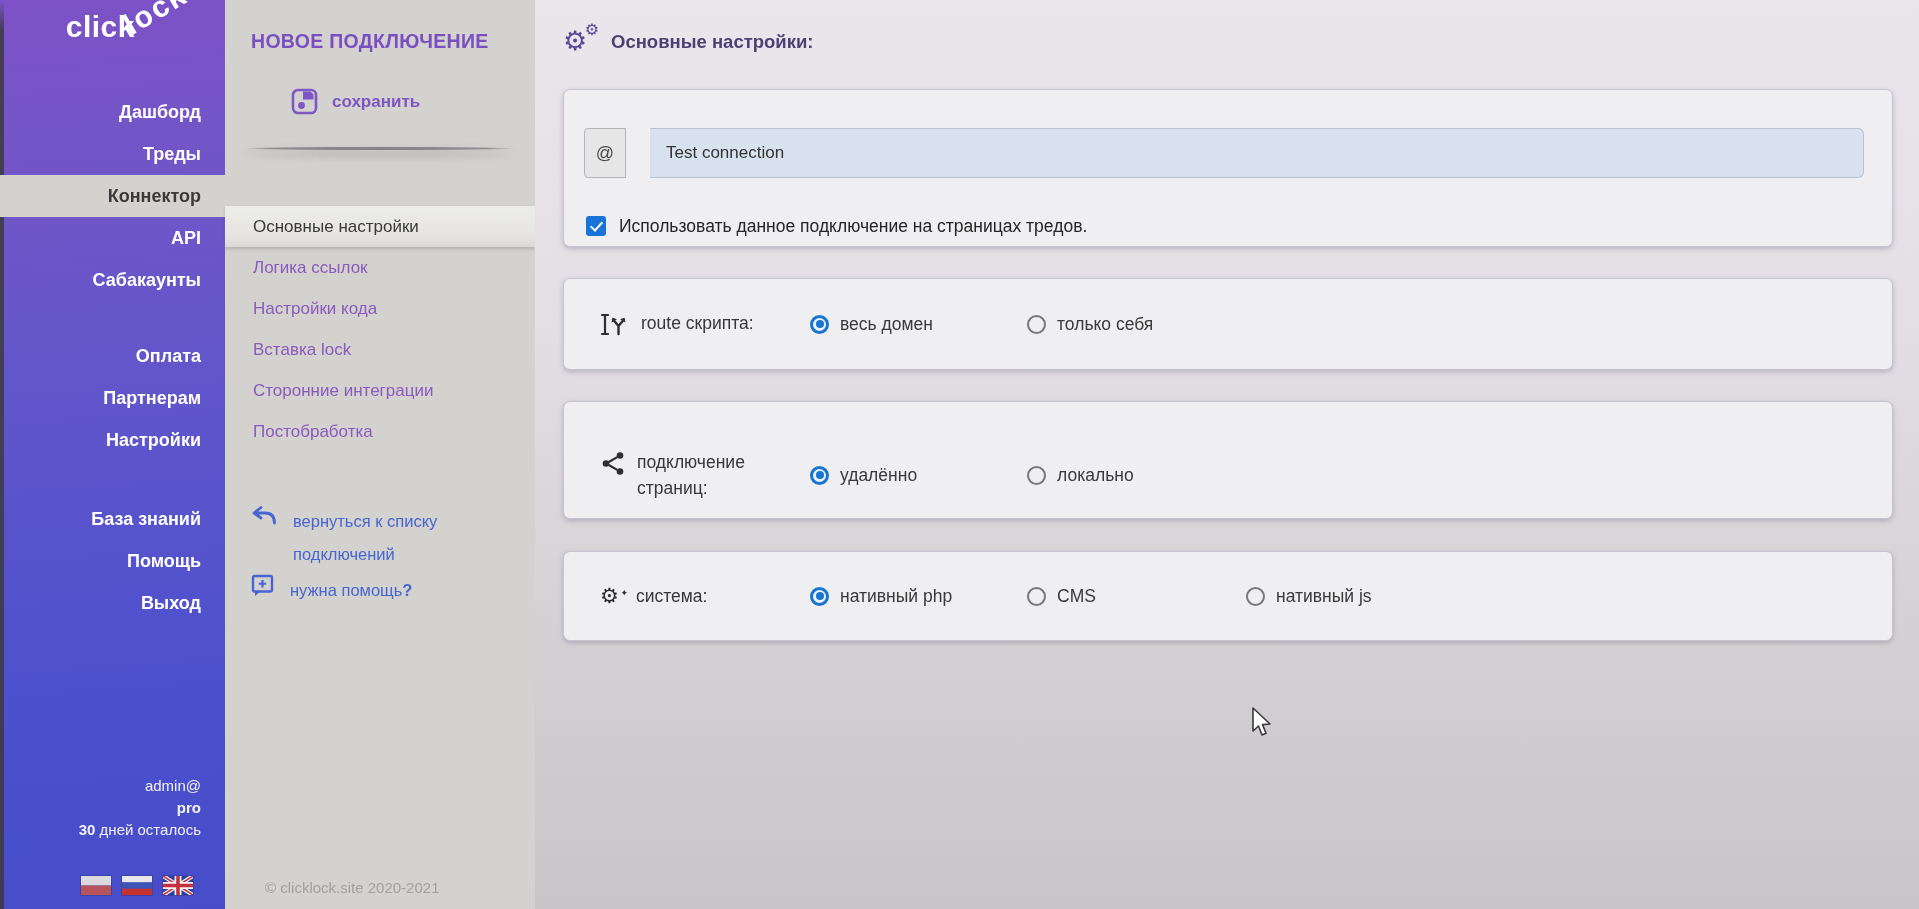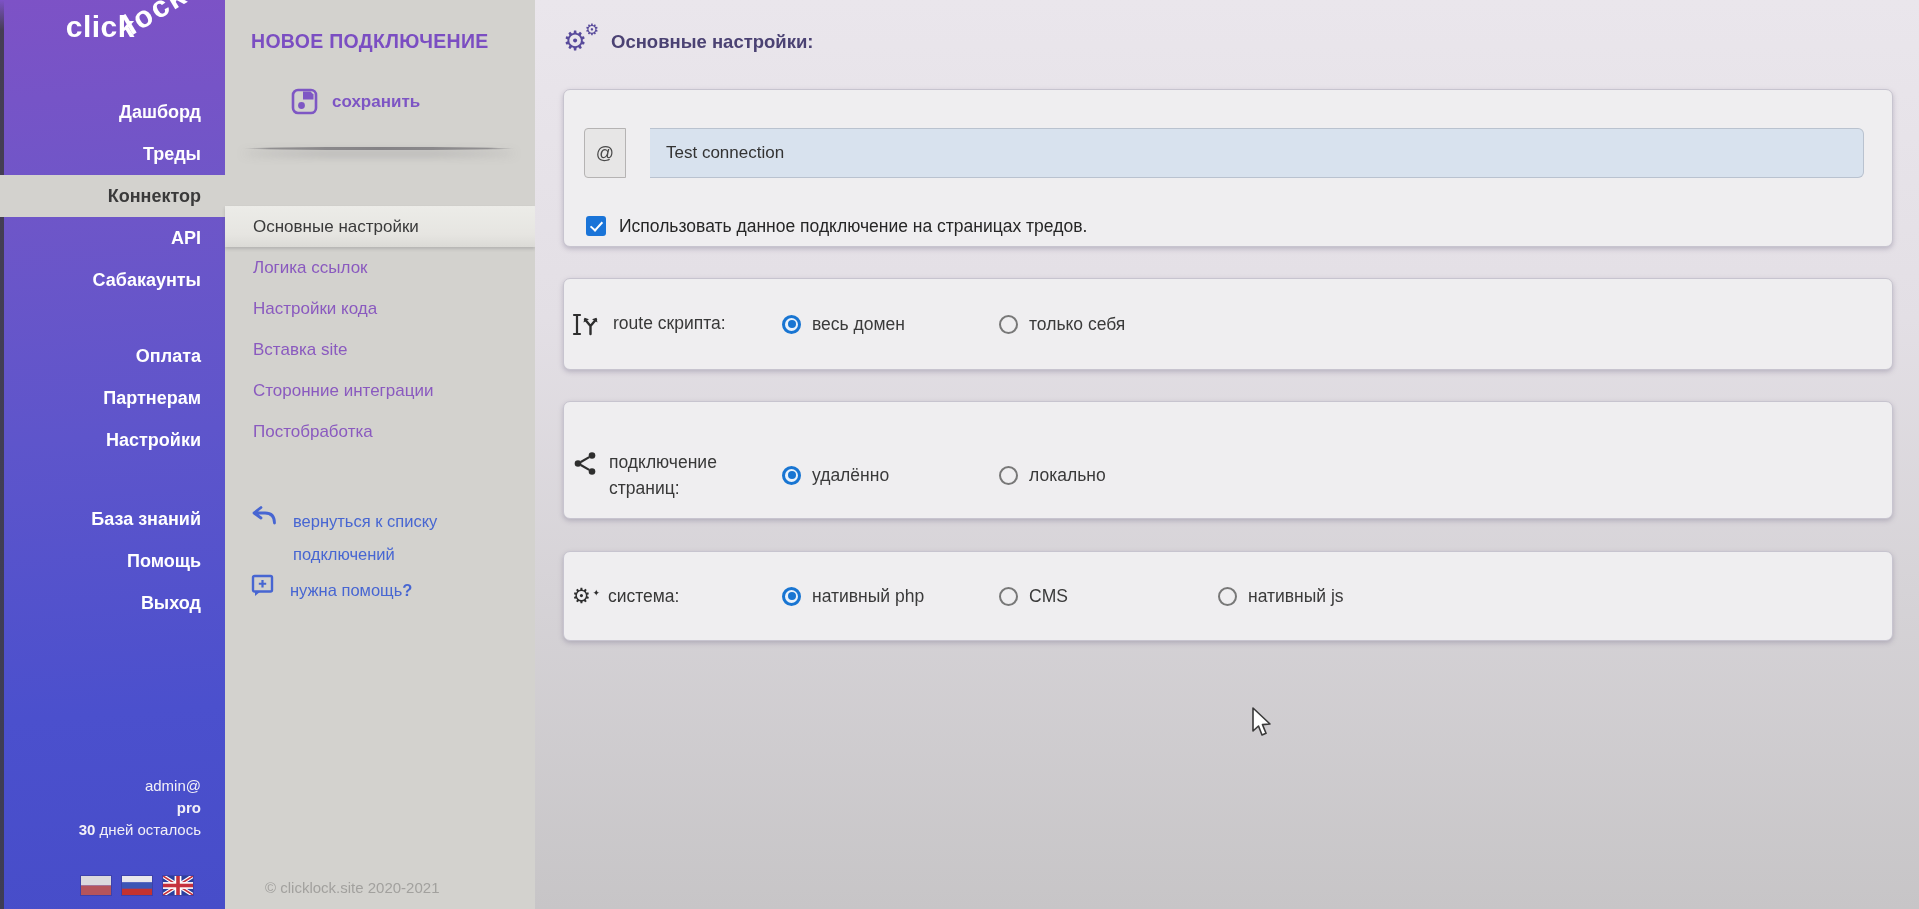--- a/index.html
+++ b/index.html
@@ -60,21 +60,21 @@
   .addon{width:42px;background:#e7e6e6;border:1px solid #b5b3b3;border-radius:4px 0 0 4px;
          display:flex;align-items:center;justify-content:center;font-size:18px;color:#4a4a4a;box-sizing:border-box;}
   .tinput{flex:1;background:#d8e2ee;border:1px solid #b9c2cf;border-left:none;border-radius:0 6px 6px 0;
           font-size:17px;color:#333;padding:0 0 0 16px;font-family:"Liberation Sans",sans-serif;outline:none;box-sizing:border-box;margin-left:24px;}
   .check-row{display:flex;gap:13px;margin-top:38px;padding-left:2px;cursor:pointer;}
   .checkbox{width:20px;height:20px;background:#1a74d8;border-radius:3px;position:relative;flex:0 0 auto;}
   .checkbox:after{content:"";position:absolute;left:7px;top:2.5px;width:5px;height:10px;
                   border-right:2.6px solid #fff;border-bottom:2.6px solid #fff;transform:rotate(42deg);}
   .check-label{font-size:17.5px;color:#262626;}
 
-  .opt-card{margin-top:31px;display:flex;padding-left:8px;align-items:center;}
+  .opt-card{margin-top:31px;display:flex;padding-left:36px;align-items:center;}
   .card2{height:92px;}
   .card3{height:118px;align-items:center;padding-top:30px;}
   .card4{height:90px;margin-top:32px;}
   .field-label{width:210px;display:flex;gap:10px;align-items:flex-start;font-size:17.5px;color:#383838;line-height:26px;}
   .field-label .ic{flex:0 0 auto;margin-top:1px;}
   .opt{display:flex;align-items:center;gap:11px;font-size:17.5px;color:#3a3a3a;cursor:pointer;}
   .opt.c1{width:217px;}
   .opt.c2{width:219px;}
   .radio{width:19px;height:19px;border-radius:50%;box-sizing:border-box;flex:0 0 auto;position:relative;}
   .radio.sel{border:3px solid #1875d2;background:#eaf2fb;}
@@ -150,21 +150,21 @@
       </svg>
       <span class="lbl">сохранить</span>
     </div>
 
     <div class="divider"></div>
 
     <nav class="cnav">
       <div class="cnav-item active">Основные настройки</div>
       <div class="cnav-item">Логика ссылок</div>
       <div class="cnav-item">Настройки кода</div>
-      <div class="cnav-item">Вставка site</div>
+      <div class="cnav-item">Вставка lock</div>
       <div class="cnav-item">Сторонние интеграции</div>
       <div class="cnav-item">Постобработка</div>
     </nav>
 
     <div class="link-row back-link">
       <svg width="26" height="22" viewBox="0 0 26 22" xmlns="http://www.w3.org/2000/svg">
         <path d="M3 8 L10 2.5 M3 8 L10 13 M3 8 H14 C20.5 8 23.5 12 23.5 18" fill="none" stroke="#4766d2" stroke-width="2.8" stroke-linecap="round" stroke-linejoin="round"></path>
       </svg>
       <span class="txt">вернуться к списку подключений</span>
     </div>

